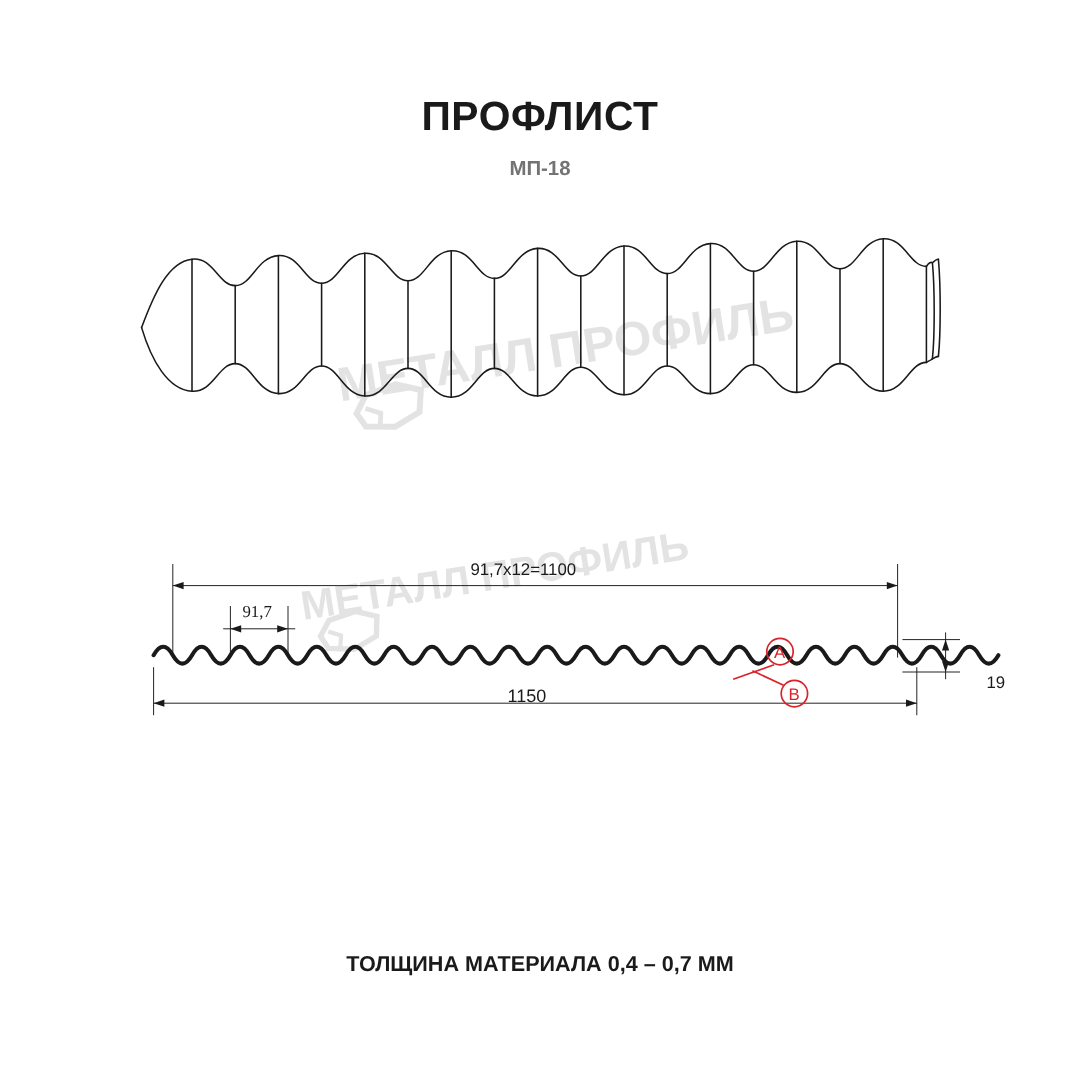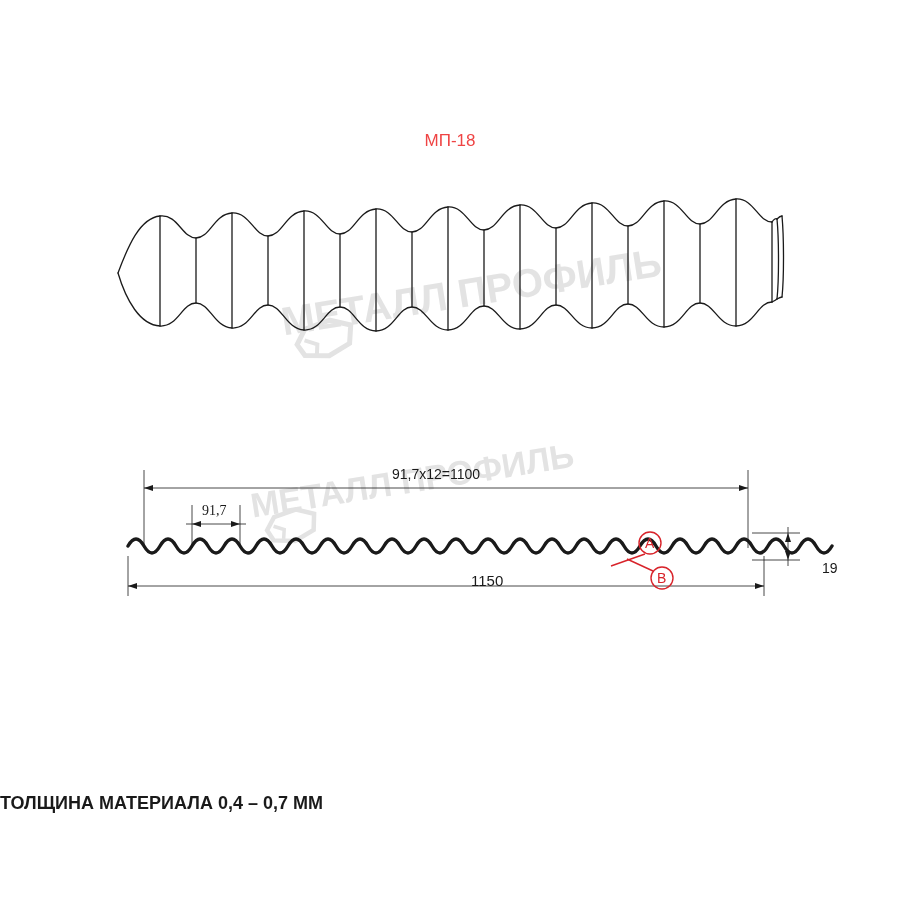--- a/index.html
+++ b/index.html
@@ -32,28 +32,29 @@
     letter-spacing: 0.5px;
     color: #1a1a1a;
   }
   .subtitle {
     position: absolute;
     top: 131px;
     left: 0;
     width: 900px;
     text-align: center;
     font-size: 17px;
-    font-weight: normal;
-    color: #ef4444;
+    font-weight: bold;
+    color: #737373;
   }
   .footnote {
     position: absolute;
     top: 793px;
     left: 0;
     width: 900px;
+    text-align: center;
     font-size: 18px;
     font-weight: bold;
     color: #1a1a1a;
   }
   .svg-layer {
     position: absolute;
     top: 0;
     left: 0;
   }
   .wm {
@@ -88,20 +89,21 @@
     font-size: 14px;
     color: #d8232a;
     font-weight: normal;
   }
 </style>
 </head>
 <body>
 
 <div class="sheet">
 
+  <div class="title">ПРОФЛИСТ</div>
   <div class="subtitle">МП-18</div>
 
   <div class="wm wm1">МЕТАЛЛ ПРОФИЛЬ</div>
 
   <div class="wm wm2">МЕТАЛЛ ПРОФИЛЬ</div>
 
   <svg class="svg-layer" width="900" height="900" viewBox="0 0 900 900">
 
     <g opacity="1">
       <path d="M297 341 l10 -14 l26 -5 l20 8 l-4 18 l-22 9 l-24 -4 z" fill="none" stroke="#e3e3e3" stroke-width="5" transform="rotate(-9 320 342)"></path>
@@ -244,20 +246,20 @@
       </g>
       <g>
         <circle cx="662" cy="578" r="11" fill="none" stroke="#d8232a" stroke-width="1.4"></circle>
         <path d="M653 571 L 627 559" fill="none" stroke="#d8232a" stroke-width="1.4"></path>
       </g>
     </g>
   </svg>
 
   <div class="dim-label" style="left:392px; top:466px;">91,7х12=1100</div>
   <div class="dim-label" style="left:202px; top:503px;font-family:Liberation Serif, serif;">91,7</div>
-  <div class="dim-label" style="left:423px; top:572px; font-size:15px;margin-left:48px;">1150</div>
+  <div class="dim-label" style="left:423px; top:572px; font-size:15px;">1150</div>
   <div class="dim-label" style="left:822px; top:560px;">19</div>
 
   <div class="callout-label" style="left:645px; top:535px;">A</div>
   <div class="callout-label" style="left:657px; top:570px;">B</div>
 
   <div class="footnote">ТОЛЩИНА МАТЕРИАЛА 0,4 – 0,7 ММ</div>
 </div>
 
 </body></html>

